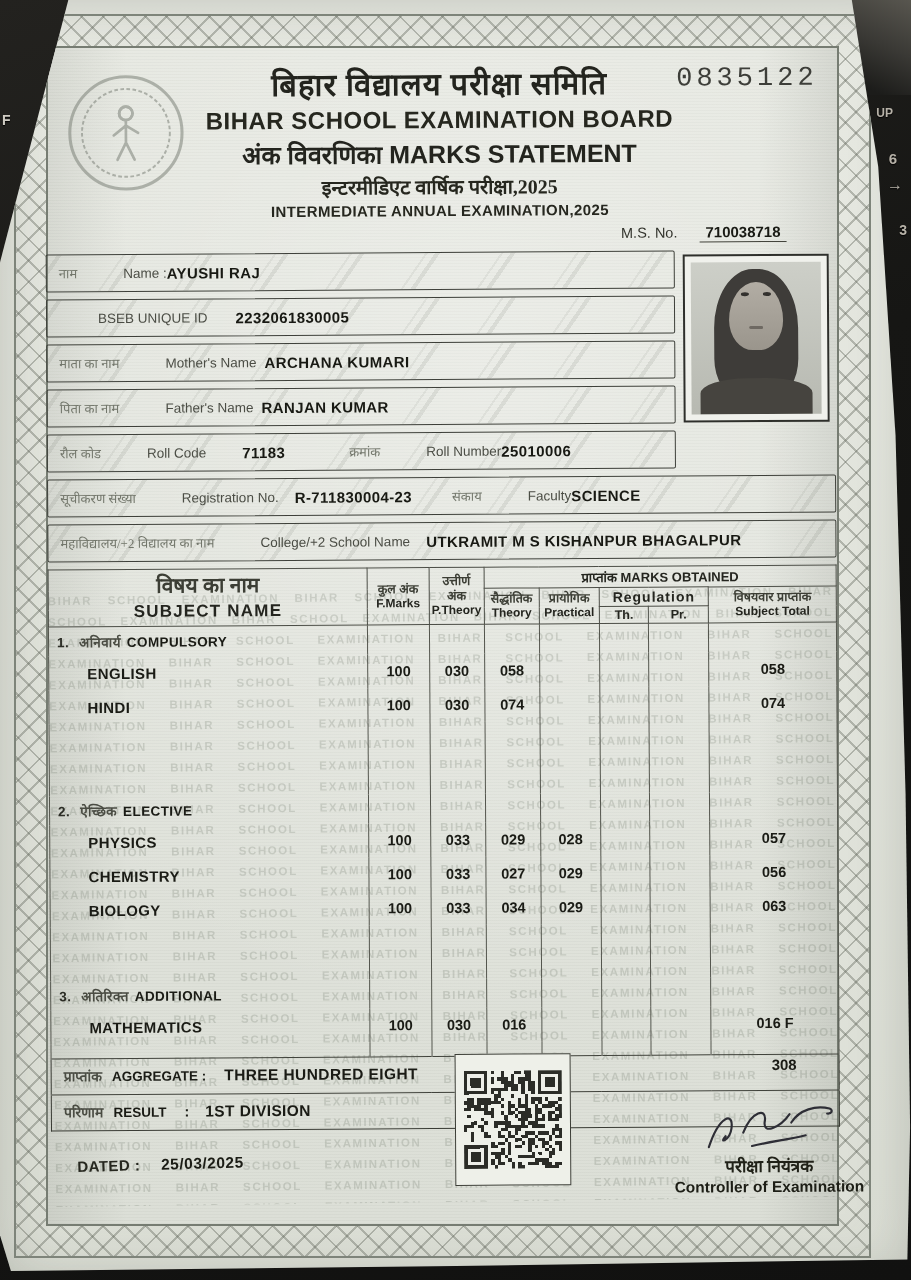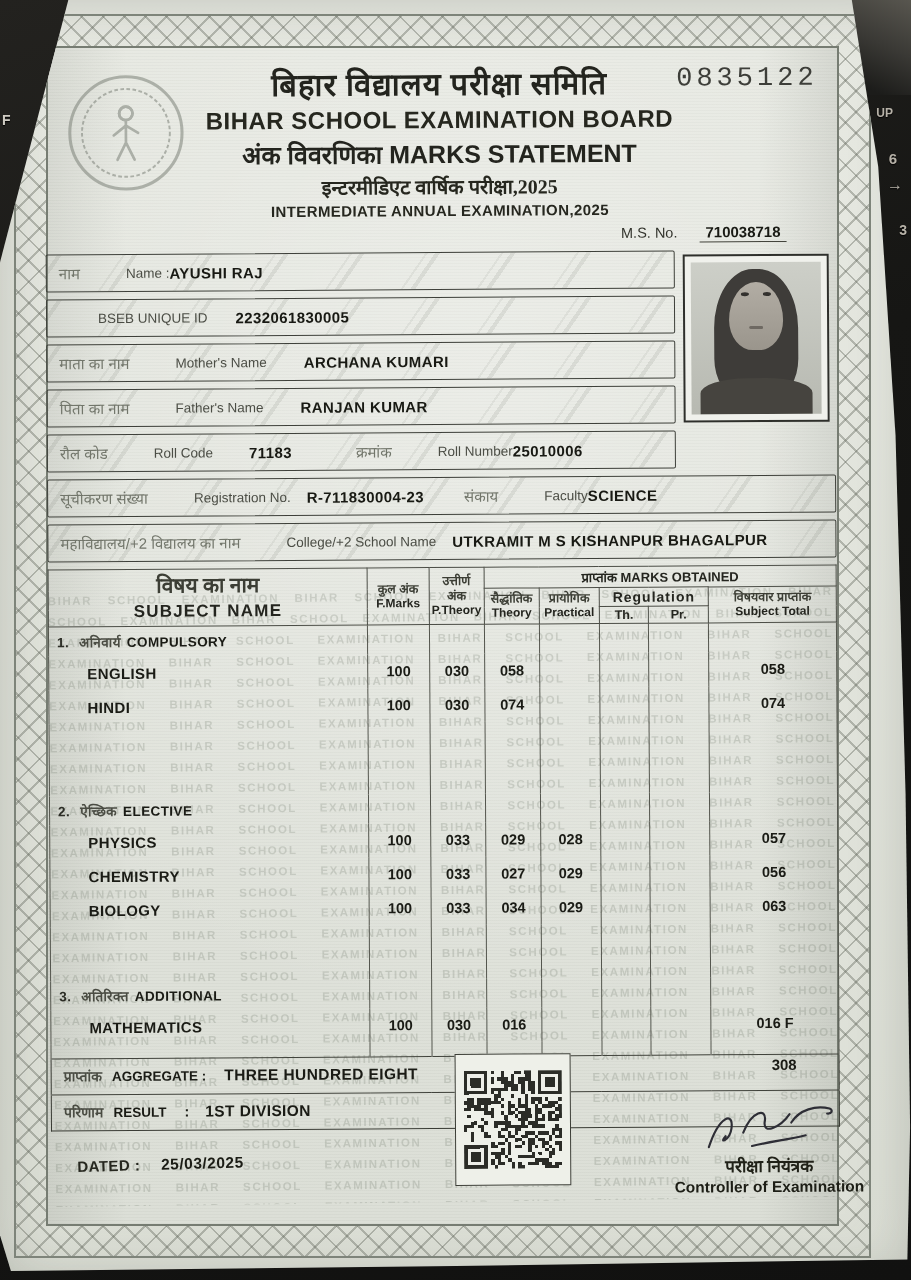--- a/index.html
+++ b/index.html
@@ -53,24 +53,24 @@
   .t-exen{font:700 15px "Liberation Sans",sans-serif;letter-spacing:.4px;color:#26271f;margin-top:2px;}
   .ms-row{text-align:right;padding-right:48px;margin-top:6px;font-size:14.5px;color:#33342d;}
   .ms-row b{margin-left:18px;font-size:15px;color:#191a14;border-bottom:1.6px solid #43443c;padding:0 6px 1px;}
 
   
   .fields{position:relative;margin-top:10px;}
   .frow{display:flex;align-items:center;border:1.5px solid #3e403a;border-radius:2px;
     height:36px;padding:0 12px;margin-bottom:7px;
     background:repeating-linear-gradient(-55deg,transparent 0 26px,rgba(105,110,100,.13) 26px 30px,transparent 30px 36px,rgba(105,110,100,.09) 36px 38px,transparent 38px 62px);}
   .w-narrow{width:calc(100% - 186px);}
-  .frow .hi{color:#72766b;font-size:15px;margin-right:7px;white-space:nowrap;}
+  .frow .hi{color:#72766b;font-size:13px;margin-right:7px;white-space:nowrap;font-family:Liberation Serif, serif;}
   .frow .en{color:#4b4d45;font-size:13.5px;white-space:nowrap;padding-left:39px;}
   .frow .val{font-weight:700;font-size:15px;color:#181913;letter-spacing:.4px;white-space:nowrap;}
-  .ml16{margin-left:16px;}.ml24{margin-left:37px;}.ml28{margin-left:28px;}
+  .ml16{margin-left:16px;}.ml24{margin-left:8px;}.ml28{margin-left:28px;}
   .ml36{margin-left:36px;}.ml40{margin-left:40px;}.ml56{}.ml64{margin-left:64px;}
   .photo{position:absolute;top:4px;right:6px;width:146px;height:168px;border:2px solid #2e2f2b;
     background:#f0f1ec;padding:6px;box-sizing:border-box;}
   .photo-inner{position:relative;width:100%;height:100%;overflow:hidden;
     background:linear-gradient(#cdcfc8,#b7b9b1);}
   .ph-hair{position:absolute;left:50%;top:7px;transform:translateX(-50%);width:84px;height:128px;
     background:#3e3c39;border-radius:46% 46% 30% 30%;}
   .ph-face{position:absolute;left:50%;top:20px;transform:translateX(-50%);width:54px;height:68px;
     background:linear-gradient(#b2ada4,#9a958c);border-radius:50% 50% 44% 44% / 56% 56% 44% 44%;}
   .ph-eye{position:absolute;top:30px;width:8px;height:3.5px;background:#33312e;border-radius:50%;}

